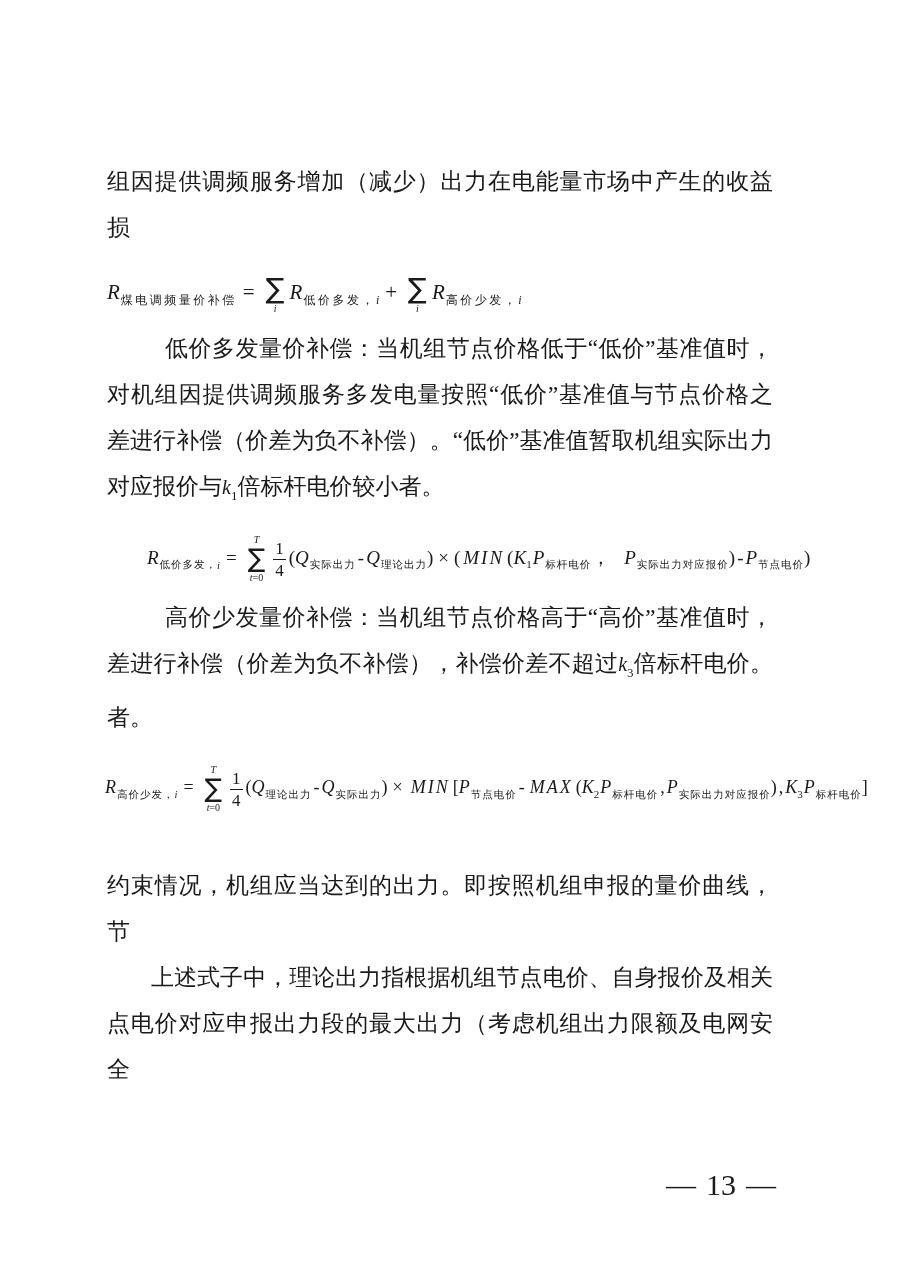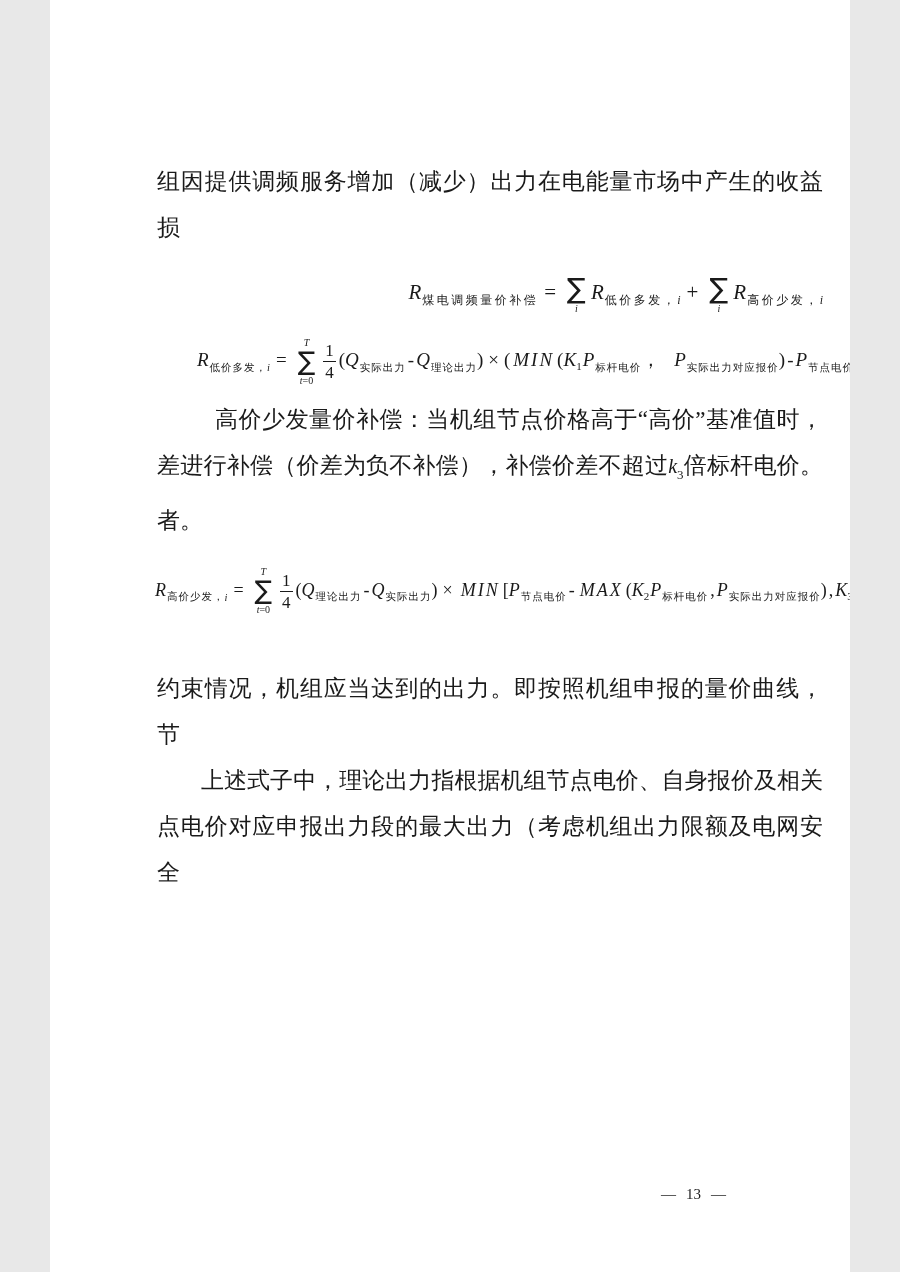--- a/index.html
+++ b/index.html
@@ -1,18 +1,18 @@
 <!DOCTYPE html>
 <html><head>
 <meta charset="utf-8">
 <style>
   html,body{margin:0;padding:0;background:#e8e8e8;}
   .page{
     position:relative;
-    width:800px;height:1272px;
+    width:900px;height:1272px;
     margin:0 auto;
     background:#ffffff;
     font-family:"Liberation Serif","DejaVu Serif",serif;
     color:#1a1a1a;
     overflow:hidden;
   }
   .content{
     position:absolute;
     left:107px;top:0;
     width:666px;
@@ -35,21 +35,21 @@
   .ind44{text-indent:44px;}
   .kv{font-style:italic;font-size:20px;}
   .ksub{font-size:13px;}
   
   .formula{
     white-space:nowrap;
     font-size:19px;
   }
   .fx1{
     margin-top:12px;height:58px;line-height:58px;
-    text-align:right;font-size:21px;
+    text-align:left;font-size:21px;
   }
   .fx2{
     margin-top:6px;height:66px;line-height:66px;
     padding-left:40px;font-size:19px;
   }
   .fx3{
     margin-top:12px;height:68px;line-height:68px;
     margin-left:-2px;font-size:18px;
   }
   .v{font-style:italic;}
@@ -83,21 +83,21 @@
   .sum .sb{font-size:10px;line-height:11px;height:12px;}
   .frac{
     display:inline-flex;flex-direction:column;align-items:center;
     vertical-align:middle;margin:0 3px;line-height:1;font-size:17px;
   }
   .frac .num{border-bottom:1px solid #1a1a1a;padding:0 2px 2px;}
   .frac .den{padding-top:2px;}
   
   .pagenum{
     position:absolute;top:1170px;right:124px;
-    font-size:15px;line-height:30px;color:#1a1a1a;margin-top:9px;
+    font-size:30px;line-height:30px;color:#1a1a1a;
   }
   .pagenum .num{margin:0 10px;}
 </style>
 </head>
 <body>
 
 <div class="page">
   <div class="content">
 
     <div class="para pp1">
@@ -107,20 +107,26 @@
     <div class="formula fx1">
       <i class="v">R</i><span class="cs">煤电调频量价补偿</span><span class="op">=</span><span class="sum">
           <span class="sy">∑</span>
           <span class="sb"><i>i</i></span>
         </span><i class="v">R</i><span class="cs">低价多发，</span><i class="si">i</i><span class="op">+</span><span class="sum">
           <span class="sy">∑</span>
           <span class="sb"><i>i</i></span>
         </span><i class="v">R</i><span class="cs">高价少发，</span><i class="si">i</i>
     </div>
 
+    <div class="para pp2">
+      <span class="ln jl ind58">低价多发量价补偿：当机组节点价格低于“低价”基准值时，</span>
+      <span class="ln jl">对机组因提供调频服务多发电量按照“低价”基准值与节点价格之</span>
+      <span class="ln jl">差进行补偿（价差为负不补偿）。“低价”基准值暂取机组实际出力</span>
+      <span class="ln"><span>对应报价与</span><i class="kv">k</i><sub class="ksub">1</sub><span>倍标杆电价较小者。</span></span>
+    </div>
 
     <div class="formula fx2">
       <i class="v">R</i><span class="cs">低价多发，</span><i class="si">i</i><span class="op">=</span><span class="sum">
           <span class="sp"><i>T</i></span>
           <span class="sy">∑</span>
           <span class="sb"><i>t</i><span>=0</span></span>
         </span><span class="frac">
           <span class="num">1</span>
           <span class="den">4</span>
         </span><span>(</span><i class="v">Q</i><span class="cs">实际出力</span><span class="opm">-</span><i class="v">Q</i><span class="cs">理论出力</span><span>)</span><span class="opx">×</span><span>(</span><i class="fn">MIN</i><span>(</span><i class="v">K</i><span class="ns">1</span><i class="v">P</i><span class="cs">标杆电价</span><span class="cm">，</span><i class="v">P</i><span class="cs">实际出力对应报价</span><span>)</span><span class="opm">-</span><i class="v">P</i><span class="cs">节点电价</span><span>)</span>

